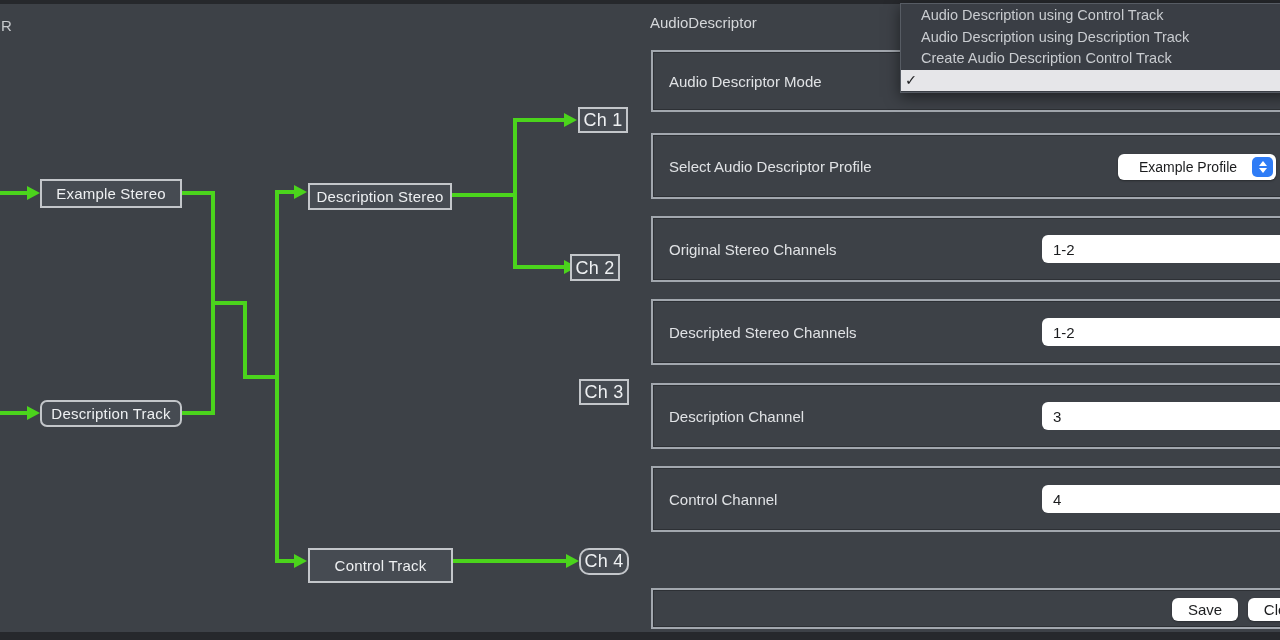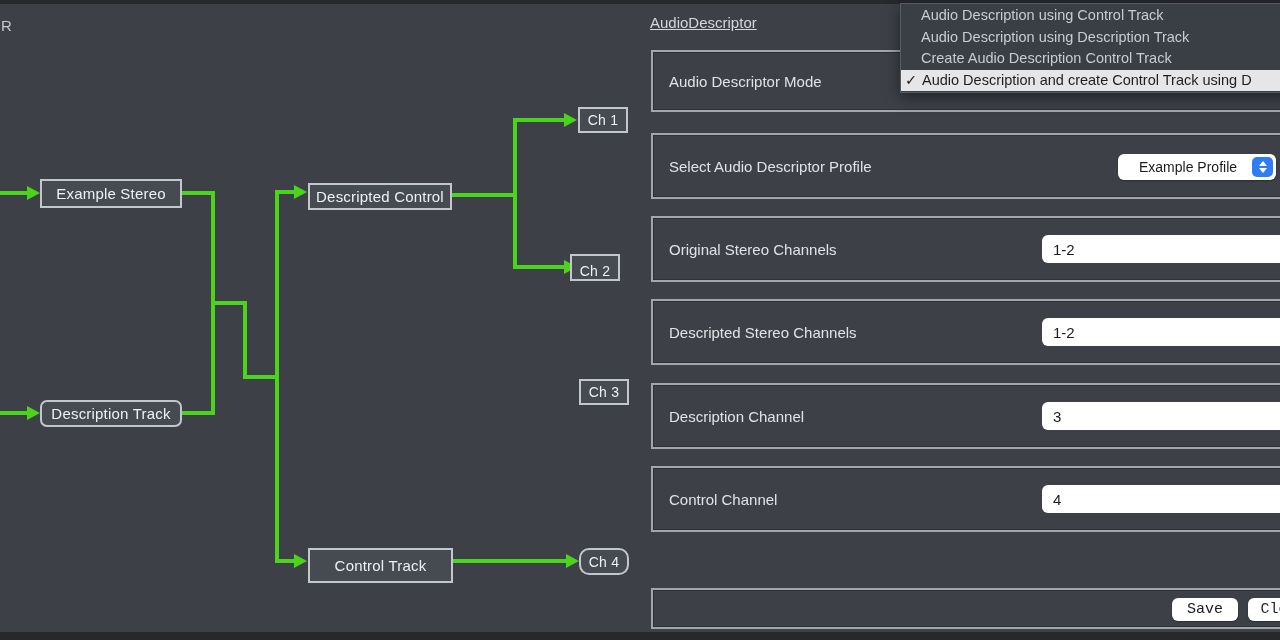--- a/index.html
+++ b/index.html
@@ -11,24 +11,24 @@
   }
   .abs{position:absolute;box-sizing:border-box;}
   .strip{left:0;width:1280px;background:#26282c;}
   
   #flow-svg{left:0;top:0;z-index:1;}
   .dnode{
     z-index:2;border:2px solid #c3c6ca;background:#464b52;color:#eef0f2;
     display:flex;align-items:center;justify-content:center;
     font-size:15px;letter-spacing:.2px;white-space:nowrap;
   }
-  .chnode{font-size:14px;}
+  .chnode{font-size:18px;}
   #corner-label{left:1px;top:17px;color:#c7cacd;font-size:15px;z-index:2;}
   
-  #panel-title{left:650px;top:14px;color:#d5d7da;font-size:15px;z-index:3;text-decoration:underline;}
+  #panel-title{left:650px;top:14px;color:#d5d7da;font-size:15px;z-index:3;}
   .drow{
     left:651px;width:660px;border:2px solid #a2a7ae;
     display:flex;align-items:center;padding-left:16px;z-index:3;
     box-shadow:inset 0 0 0 1px rgba(0,0,0,.25);
   }
   .drow .rlabel{color:#e0e2e5;font-size:15px;white-space:nowrap;}
   .tinput{
     left:1042px;width:253px;height:28px;z-index:4;
     background:#ffffff;border:none;border-radius:6px;
     color:#1b1c1e;font-size:15px;padding:0 0 0 11px;outline:none;
@@ -43,21 +43,21 @@
   #profile-stepper{
     position:absolute;right:3px;top:3px;width:21px;height:20px;border-radius:5px;
     background:#2f7cf6;display:flex;flex-direction:column;align-items:center;justify-content:center;gap:2px;
   }
   .chev{width:0;height:0;border-left:4px solid transparent;border-right:4px solid transparent;}
   .chev.up{border-bottom:5px solid #fff;}
   .chev.down{border-top:5px solid #fff;}
   .wbtn{
     z-index:4;background:#ffffff;border:none;border-radius:6px;color:#1c1d1f;
     font-size:15px;display:flex;align-items:center;justify-content:center;
-    font-family:Liberation Mono, monospace;white-space:nowrap;
+    font-family:Liberation Sans, sans-serif;white-space:nowrap;
     box-shadow:0 1px 2px rgba(0,0,0,.3);
   }
   
   #mode-menu{
     left:900px;top:3px;width:392px;height:90px;z-index:10;
     background:#3a3e45;border:1px solid #575c64;
     box-shadow:0 4px 14px rgba(0,0,0,.5);padding-top:1px;overflow:hidden;
   }
   .mitem{
     height:21.5px;line-height:21.5px;font-size:14.5px;color:#c9ccd0;
@@ -96,21 +96,21 @@
   </g>
 </svg>
 
 <div class="abs dnode" style="left:40px;top:179px;width:142px;height:29px;">
   <span>Example Stereo</span>
 </div>
 <div class="abs dnode" style="left:40px;top:400px;width:142px;height:27px;border-radius:7px;">
   <span>Description Track</span>
 </div>
 <div class="abs dnode" style="left:308px;top:183px;width:144px;height:27px;">
-  <span>Descripted Control</span>
+  <span>Description Stereo</span>
 </div>
 <div class="abs dnode" style="left:308px;top:548px;width:145px;height:35px;">
   <span>Control Track</span>
 </div>
 <div class="abs dnode chnode" style="left:578px;top:107px;width:50px;height:26px;">
   <span>Ch 1</span>
 </div>
 <div class="abs dnode chnode" style="left:570px;top:254px;width:50px;height:27px;align-items:flex-end;">
   <span>Ch 2</span>
 </div>
@@ -158,15 +158,14 @@
 
 <button class="abs wbtn" style="left:1172px;top:598px;width:66px;height:23px;">Save</button>
 <button class="abs wbtn" style="left:1248px;top:598px;width:70px;height:23px;">Close</button>
 
 <div class="abs" id="mode-menu">
   <div class="mitem">Audio Description using Control Track</div>
   <div class="mitem">Audio Description using Description Track</div>
   <div class="mitem">Create Audio Description Control Track</div>
   <div class="mitem sel">
     <span class="check">✓</span>
-    <span>Audio Description and create Control Track using D</span>
   </div>
 </div>
 
 </body></html>

